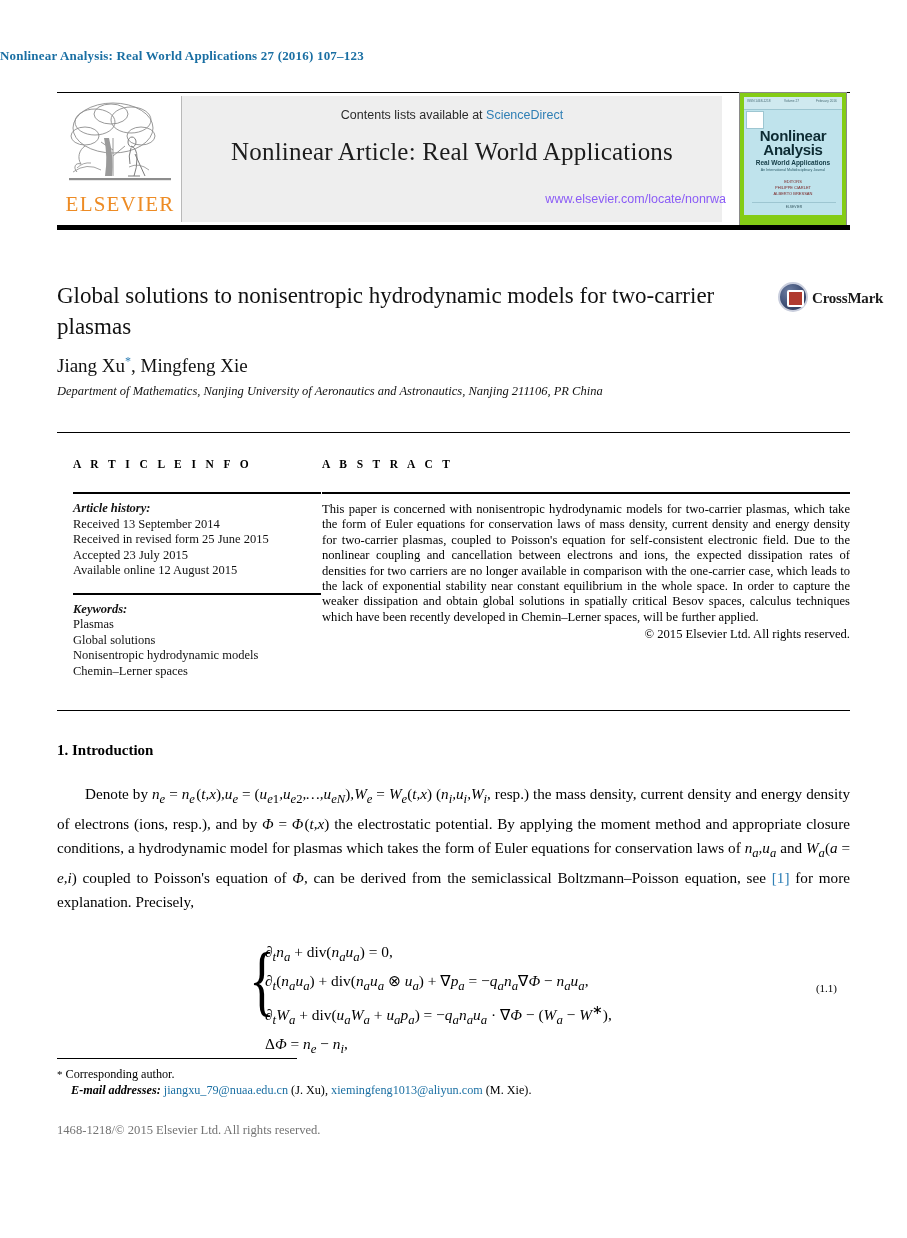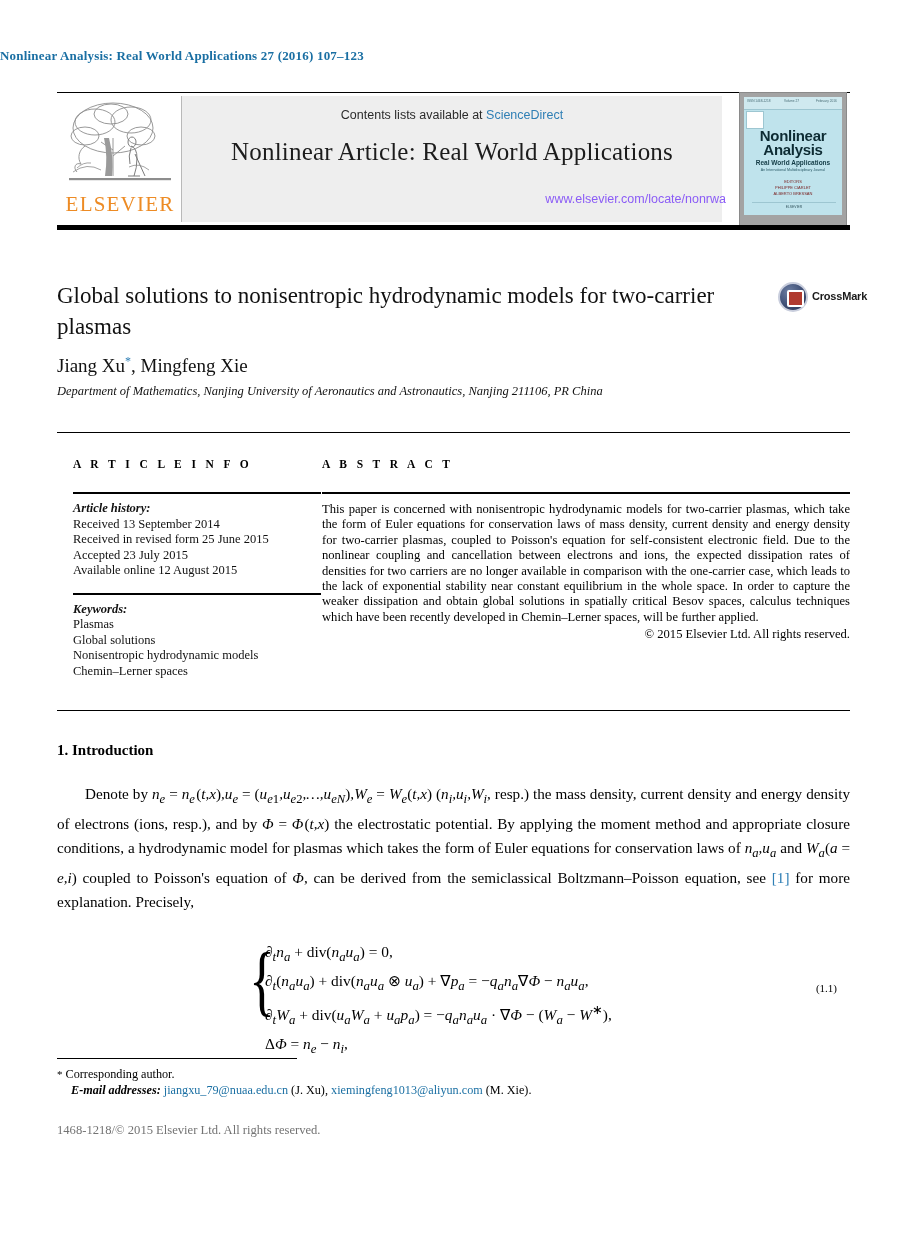--- a/index.html
+++ b/index.html
@@ -111,21 +111,21 @@
     font-family: "Liberation Sans", sans-serif;
     font-size: 12.5px;
     color: #8b5cf6;
   }
   .cover {
     position: absolute;
     left: 682px; top: 0px;
     width: 108px;
     height: 134px;
     border: 1px solid #8a8a8a;
-    background: #a3a3a3;
+    background: #84cc16;
     box-sizing: border-box;
     overflow: hidden;
   }
   .cover-inner {
     position: absolute;
     left: 4px; top: 4px;
     right: 4px; bottom: 10px;
     background: #bfe3ec;
   }
   .cover-topbar {
@@ -239,23 +239,23 @@
     position: absolute;
     left: 7px; top: 6px;
     width: 13px; height: 13px;
     border: 2px solid #ffffff;
     border-radius: 2px;
     background: #b03a2e;
   }
   .crossmark-label {
     position: absolute;
     left: 34px; top: 8px;
-    font-family: Liberation Sans, sans-serif;
-    font-weight: bold;
-    font-size: 11px;
+    font-family: Liberation Serif, serif;
+    font-weight: bold;
+    font-size: 15px;
     color: #1a1a1a;
     letter-spacing: -0.2px;
   }
 
   
   .authors {
     position: absolute;
     left: 57px; top: 354px;
     width: 700px;
     font-family: "Liberation Serif", serif;

